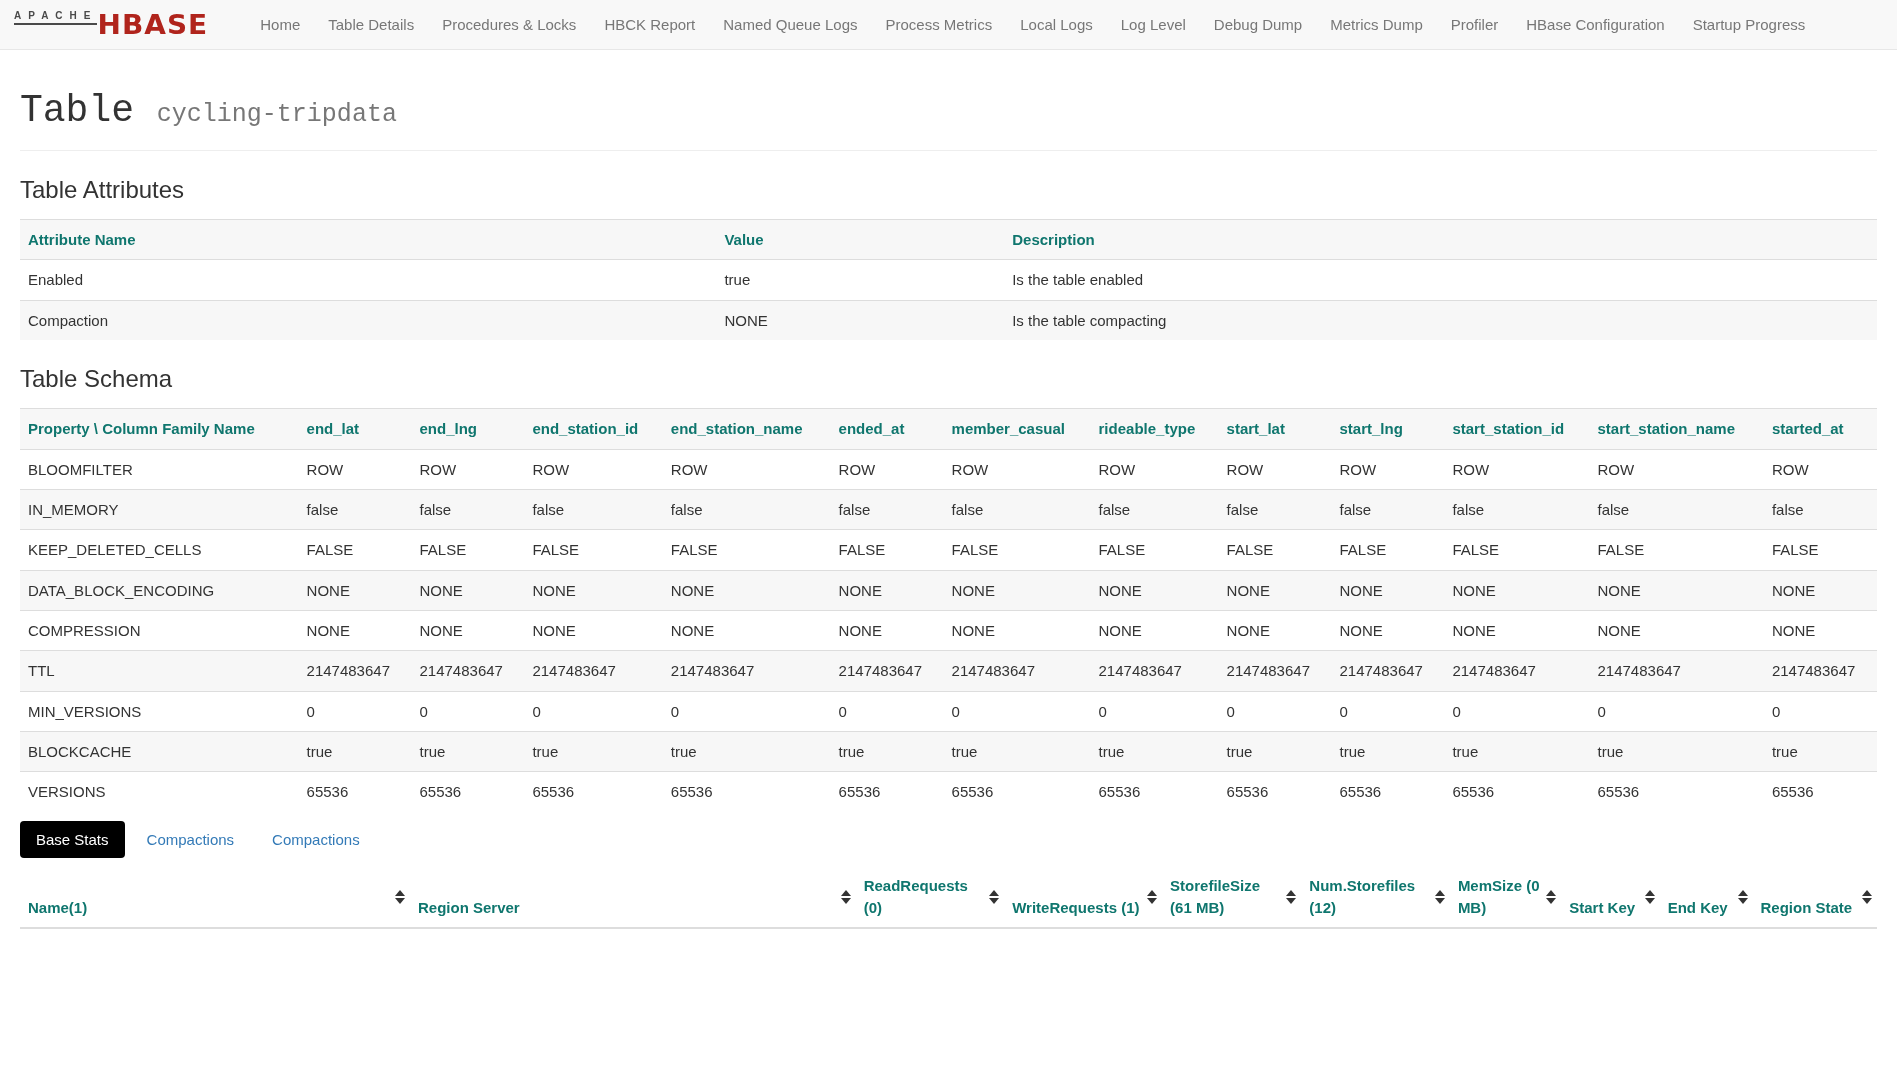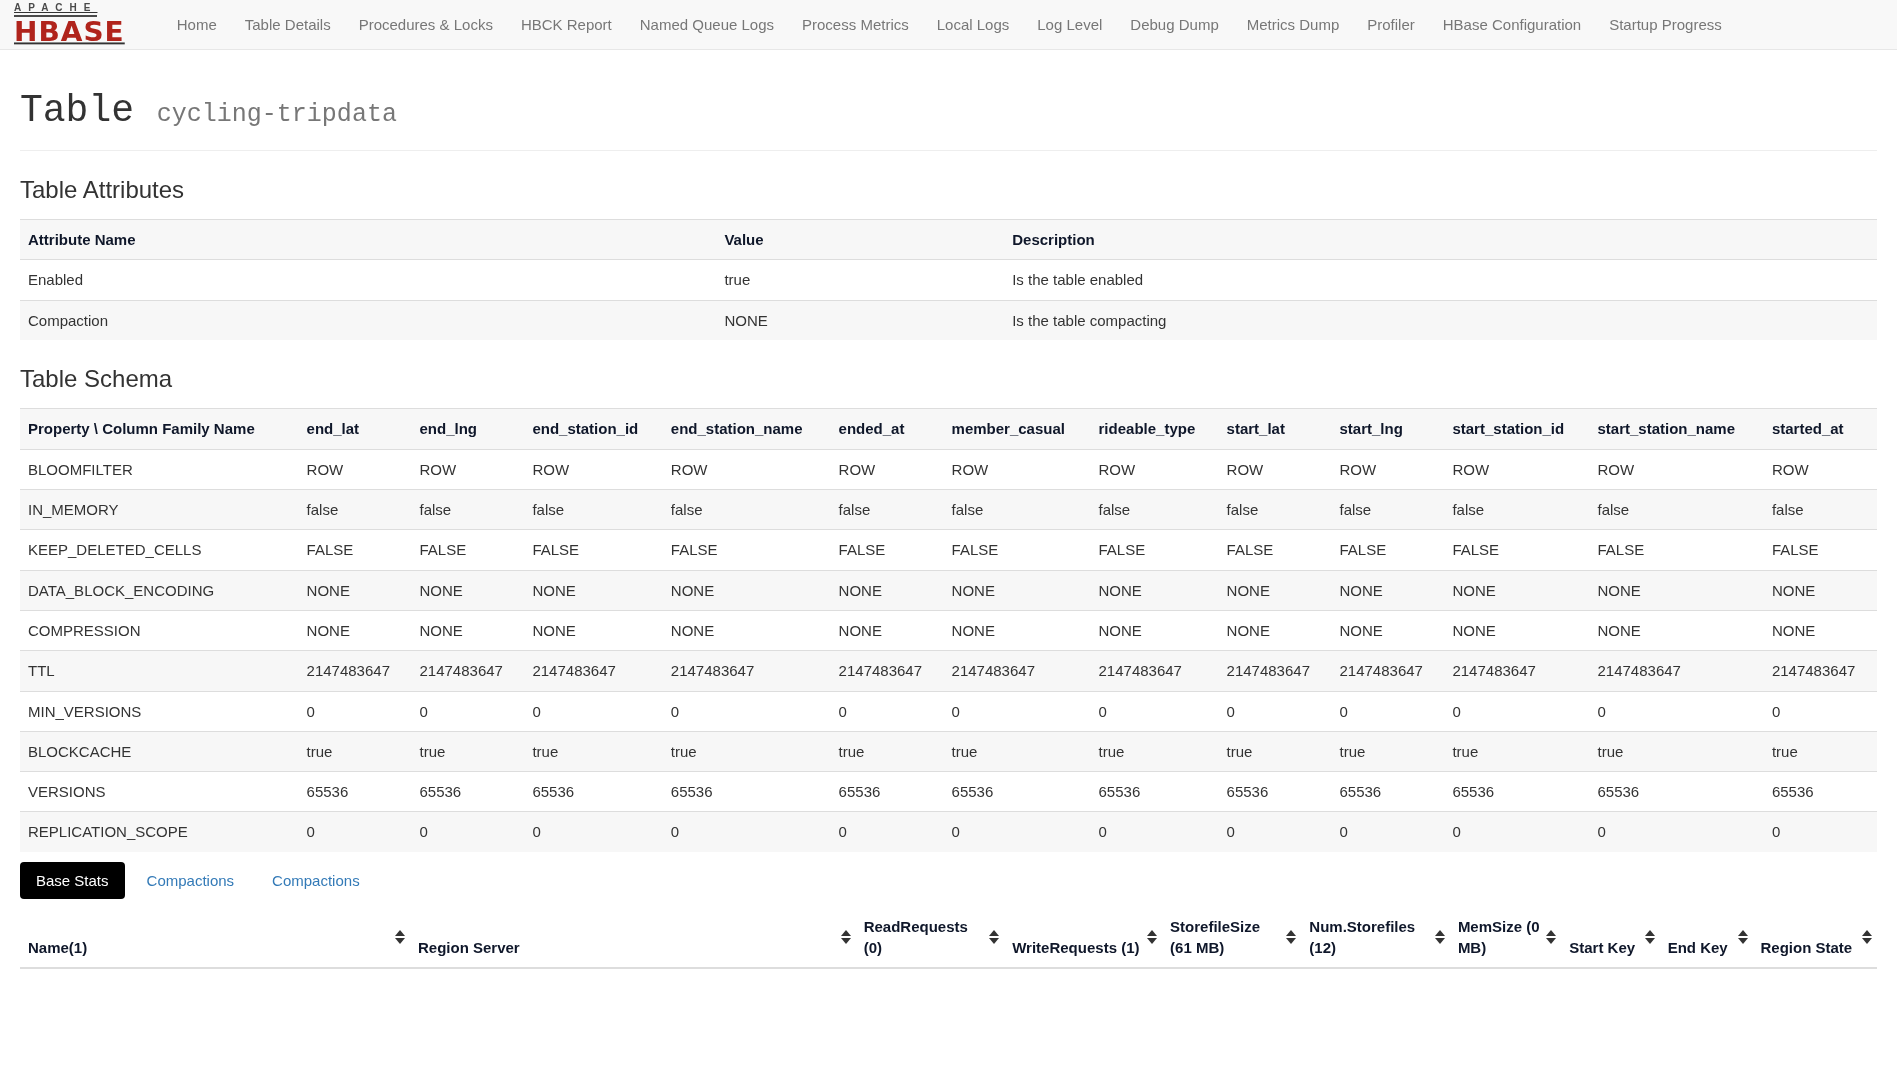--- a/index.html
+++ b/index.html
@@ -7,21 +7,21 @@
   body {
     width:1897px; height:1077px; overflow:hidden;
     font-family:"Liberation Sans", sans-serif;
     font-size:15px; color:#333; background:#fff;
   }
   
   .navbar {
     height:50px; background:#f8f8f8; border-bottom:1px solid #e7e7e7;
     display:flex; align-items:center; padding:0 8px;
   }
-  .brand { display:flex; flex-direction:column; align-items:flex-start; margin:2px 26px 2px 6px; line-height:1; cursor:pointer;text-decoration:underline; }
+  .brand { display:flex; flex-direction:row; align-items:flex-start; margin:2px 26px 2px 6px; line-height:1; cursor:pointer; }
   .brand .apache {
     font-size:10px; font-weight:bold; letter-spacing:7px; color:#4a4a4a;
     border-bottom:2px solid #4a4a4a; padding-bottom:2px; margin-bottom:1px;
   }
   .brand .hbase {
     font-size:28px; font-weight:900; color:#b0241c; letter-spacing:1px;
     font-family:"DejaVu Sans", sans-serif; transform:scaleY(.95);
   }
   .nav-menu { list-style:none; display:flex; margin:12px; padding:0; }
   .nav-menu li {
@@ -31,21 +31,21 @@
   .container { padding:0 20px; }
   .page-header {
     margin:40px 0 20px; padding-bottom:18px; border-bottom:1px solid #eee;font-family:Liberation Mono, monospace;
   }
   .page-header h1 { margin:0; font-weight:normal; font-size:38px; color:#333; line-height:1.1; }
   .page-header h1 .subtitle { font-size:25px; color:#777; font-weight:normal; }
   h2.section { font-size:24px; font-weight:normal; color:#333; margin:26px 0 16px; line-height:1.1; }
   
   table { width:100%; border-collapse:collapse; }
   th, td { text-align:left; padding:9px 8px; vertical-align:bottom; font-size:15px; line-height:1.42; }
-  th { font-weight:bold; color:#0f172a; }
+  th { font-weight:bold; color:#0f766e; }
   tr { border-top:1px solid #ddd; }
   table.headless-striped tr:nth-child(odd) { background:#f7f7f7; }
   table.headless-striped tr:nth-child(even) { background:#fff; }
   
   table.regions thead tr { border-top:none; }
   table.regions thead th { border-bottom:2px solid #ddd; position:relative; padding-right:20px; vertical-align:bottom; }
   .sort-icon { position:absolute; right:5px; top:50%; transform:translateY(-50%); width:10px; }
   .sort-icon::before, .sort-icon::after { content:""; display:block; width:0; height:0;
     border-left:5px solid transparent; border-right:5px solid transparent; }
   .sort-icon::before { border-bottom:6px solid #333; margin-bottom:2px; }
@@ -257,35 +257,20 @@
           <td>65536</td>
           <td>65536</td>
           <td>65536</td>
           <td>65536</td>
           <td>65536</td>
           <td>65536</td>
           <td>65536</td>
           <td>65536</td>
           <td>65536</td>
         </tr>
-        <tr>
-          <td>REPLICATION_SCOPE</td>
-          <td>0</td>
-          <td>0</td>
-          <td>0</td>
-          <td>0</td>
-          <td>0</td>
-          <td>0</td>
-          <td>0</td>
-          <td>0</td>
-          <td>0</td>
-          <td>0</td>
-          <td>0</td>
-          <td>0</td>
-        </tr>
       </tbody>
   </table>
 
   <ul class="tabs">
       <li>
         <a class="active">Base Stats</a>
       </li>
       <li>
         <a>Compactions</a>
       </li>

